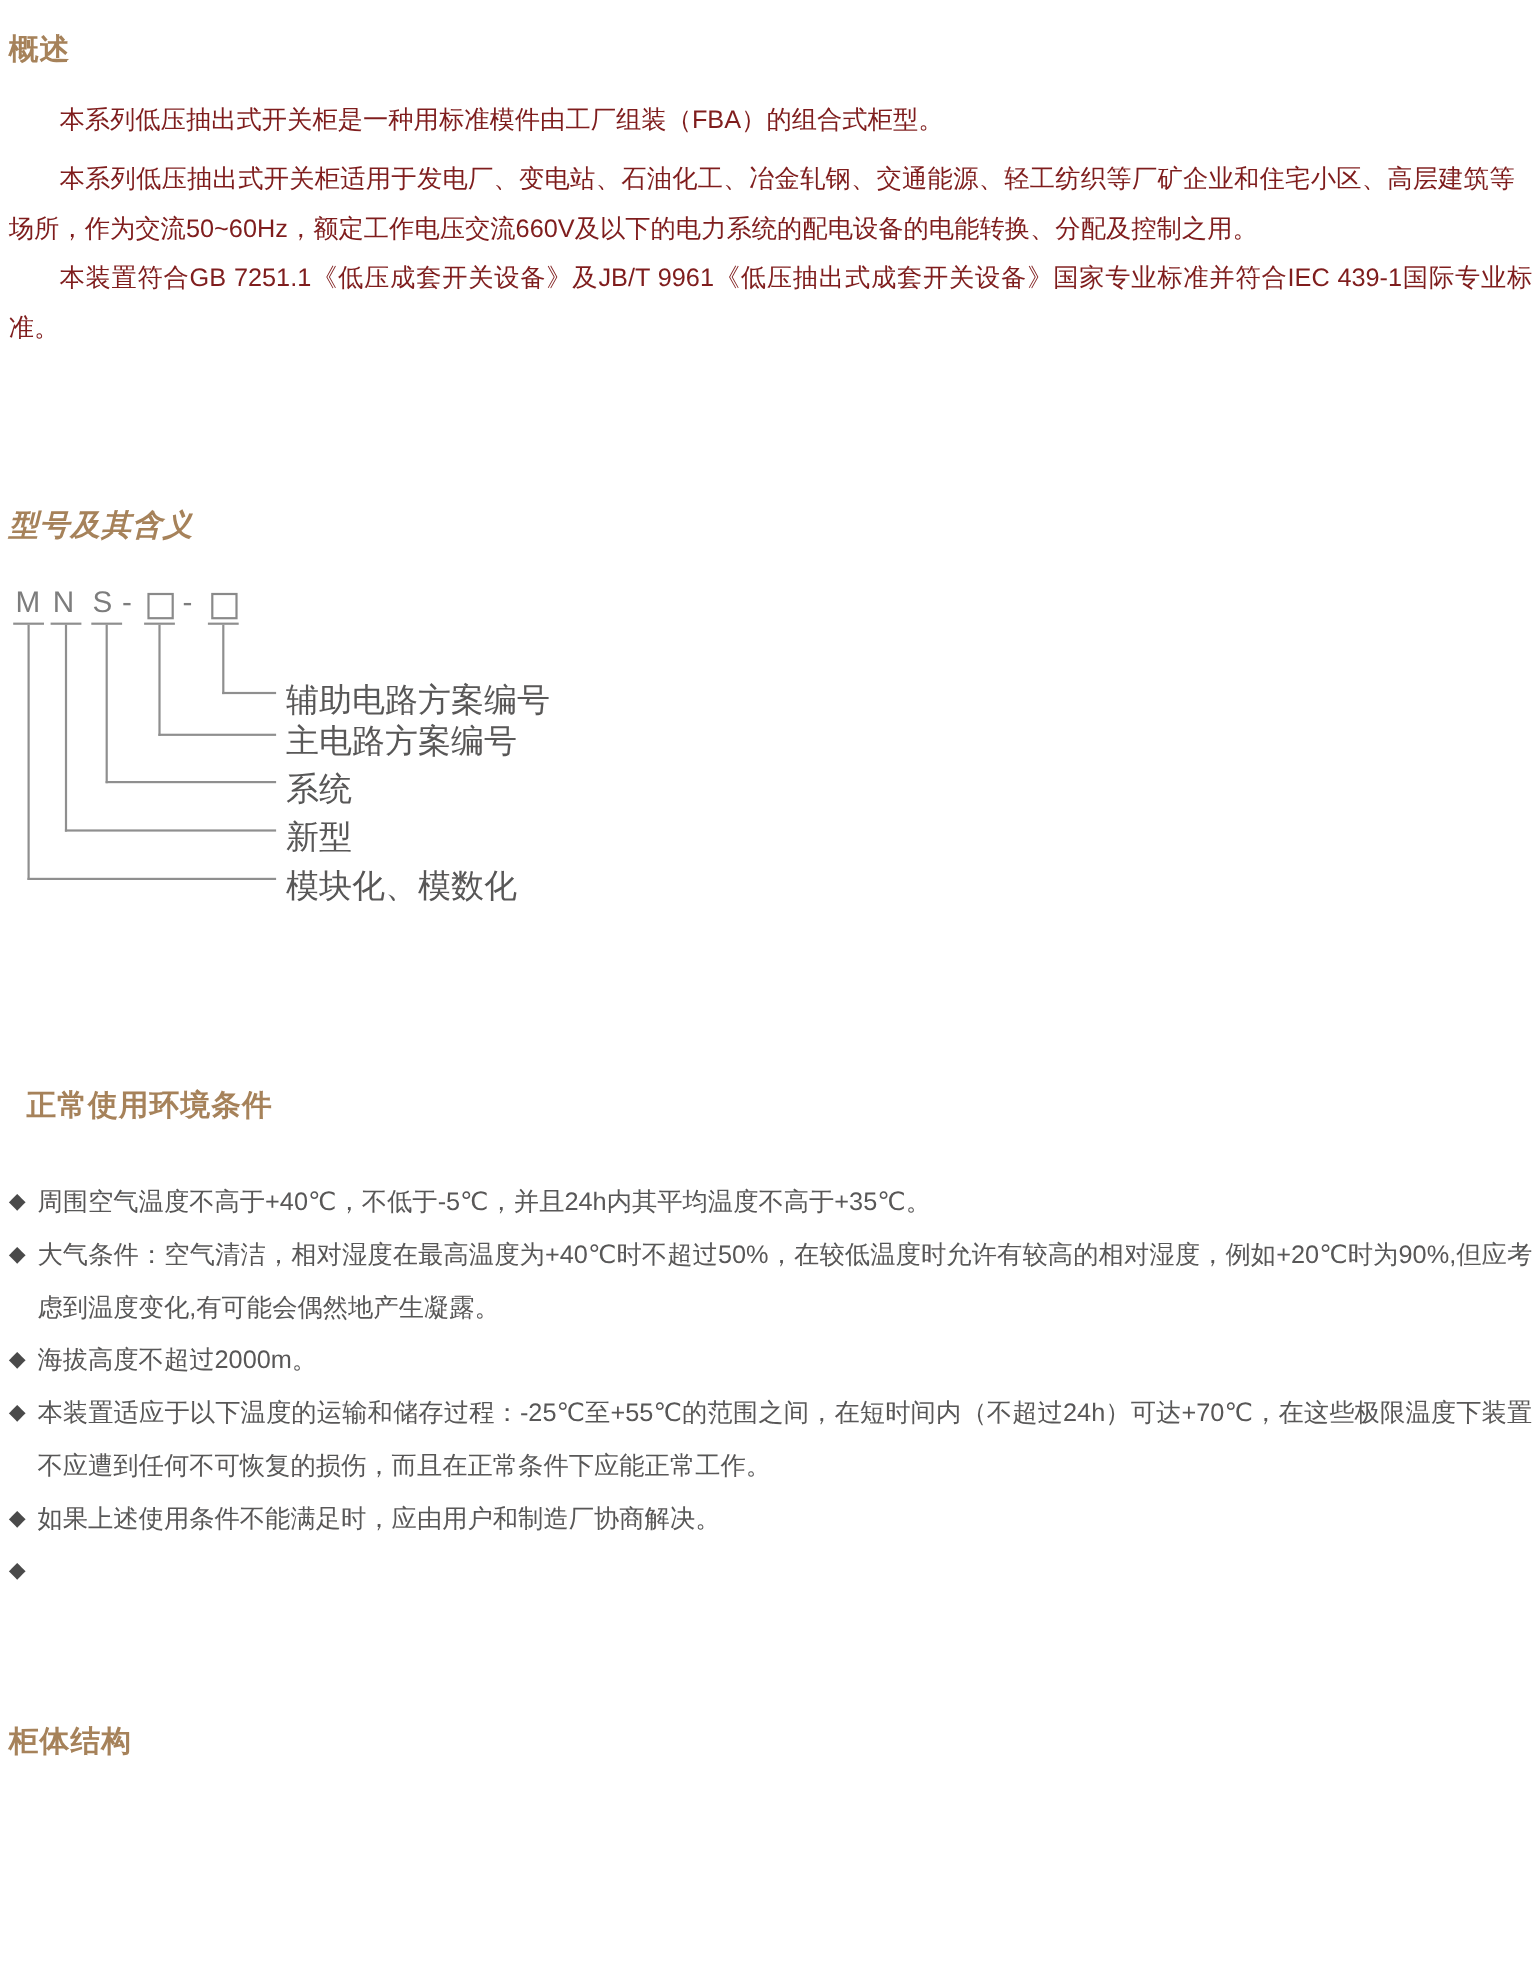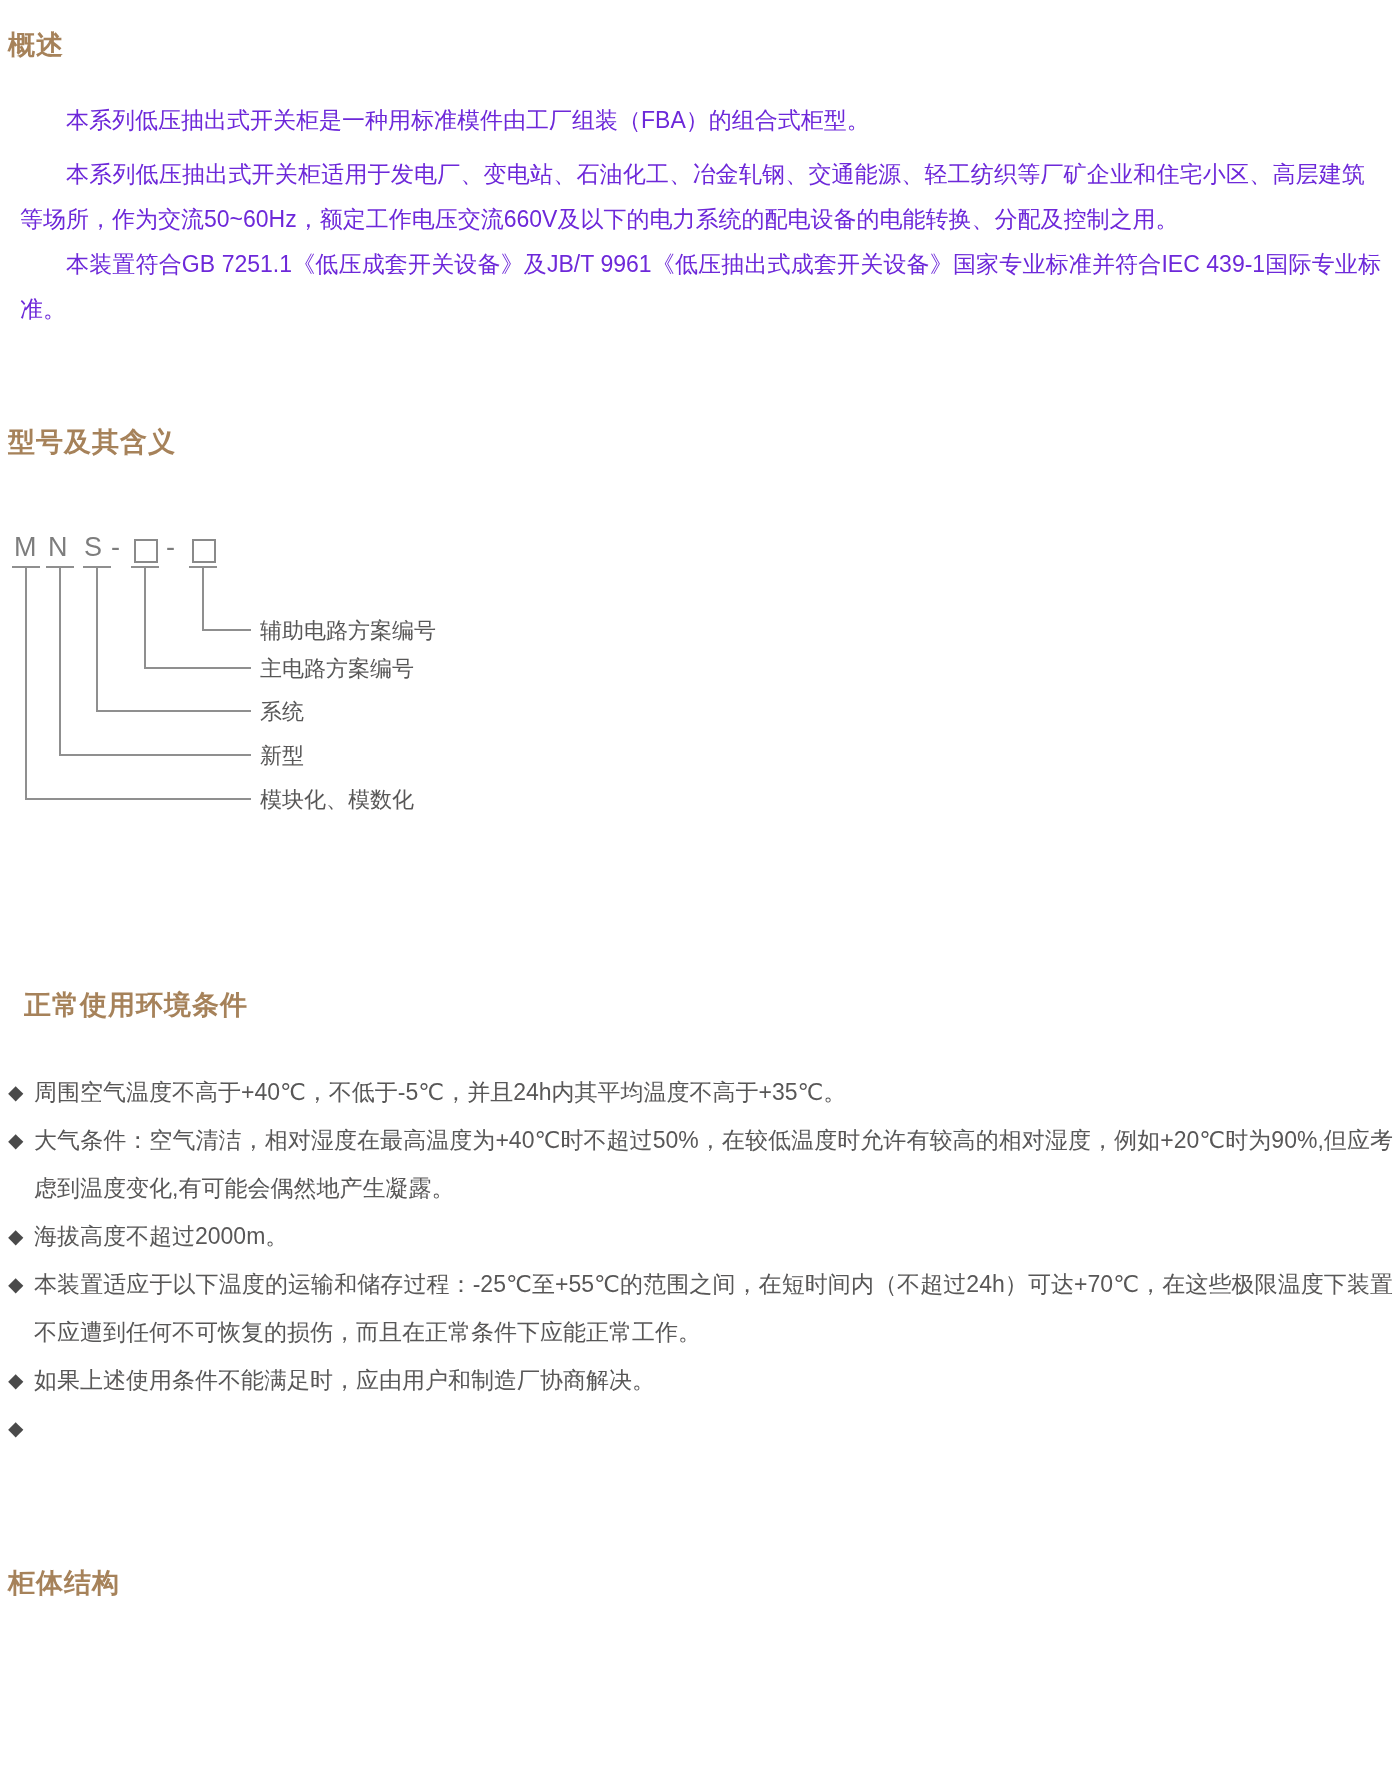--- a/index.html
+++ b/index.html
@@ -15,44 +15,44 @@
   .abs { position: absolute; }
   h2.sec-title {
     margin: 0;
     font-size: 27px;
     font-weight: 700;
     color: #a6825a;
     line-height: 34px;
     letter-spacing: 1px;
   }
   p.body-text {
-    margin: 12px;
+    margin: 0;
     font-size: 23px;
     line-height: 45px;
-    color: #6d28d9;
+    color: #7f1d1d;
     text-indent: 46px;
     text-align: justify;
   }
   
   .diagram { position: absolute; left: 8px; top: 530px; width: 1380px; height: 300px; }
   .code-letter {
     position: absolute; top: 2px;
     font-size: 27px; color: #7d7d7d; font-weight: 400;
   }
   .code-box {
     position: absolute; top: 9px; width: 20px; height: 20px;
     border: 2px solid #8a8a8a; background: #fff;
   }
   .dline { position: absolute; background: #8f8f8f; }
   .underbar { height: 2px; width: 28px; top: 36px; }
   .vline { width: 2px; top: 38px; }
   .hline { height: 2px; }
   .diag-label {
     position: absolute; left: 252px;
-    font-size: 22px; color: #585757; white-space: nowrap;
+    font-size: 30px; color: #585757; white-space: nowrap;
   }
   
   .bullet-list { position: absolute; left: 8px; right: 4px; }
   .bullet-item {
     position: relative;
     padding-left: 26px;
     font-size: 23px;
     line-height: 48px;
     color: #585757;
     text-align: justify;
@@ -68,21 +68,21 @@
 <div class="page">
 
   <h2 class="sec-title abs" style="left:8px; top:28px;">概述</h2>
 
   <p class="body-text abs" style="left:8px; right:4px; top:86px;">本系列低压抽出式开关柜是一种用标准模件由工厂组装（FBA）的组合式柜型。</p>
 
   <p class="body-text abs" style="left:8px; right:20px; top:140px;">本系列低压抽出式开关柜适用于发电厂、变电站、石油化工、冶金轧钢、交通能源、轻工纺织等厂矿企业和住宅小区、高层建筑等场所，作为交流50~60Hz，额定工作电压交流660V及以下的电力系统的配电设备的电能转换、分配及控制之用。</p>
 
   <p class="body-text abs" style="left:8px; right:4px; top:230px;">本装置符合GB 7251.1《低压成套开关设备》及JB/T 9961《低压抽出式成套开关设备》国家专业标准并符合IEC 439-1国际专业标准。</p>
 
-  <h2 class="sec-title abs" style="left:8px; top:425px;">型号及其含义</h2>
+  <h2 class="sec-title abs" style="left:8px; top:460px;font-style:italic;">型号及其含义</h2>
 
   <div class="diagram">
 
     <span class="code-letter" style="left:6px;">M</span>
     <span class="code-letter" style="left:40px;">N</span>
     <span class="code-letter" style="left:76px;">S</span>
     <span class="code-letter" style="left:103px;">-</span>
     <span class="code-box" style="left:126px;"></span>
     <span class="code-letter" style="left:158px;">-</span>
     <span class="code-box" style="left:184px;"></span>

